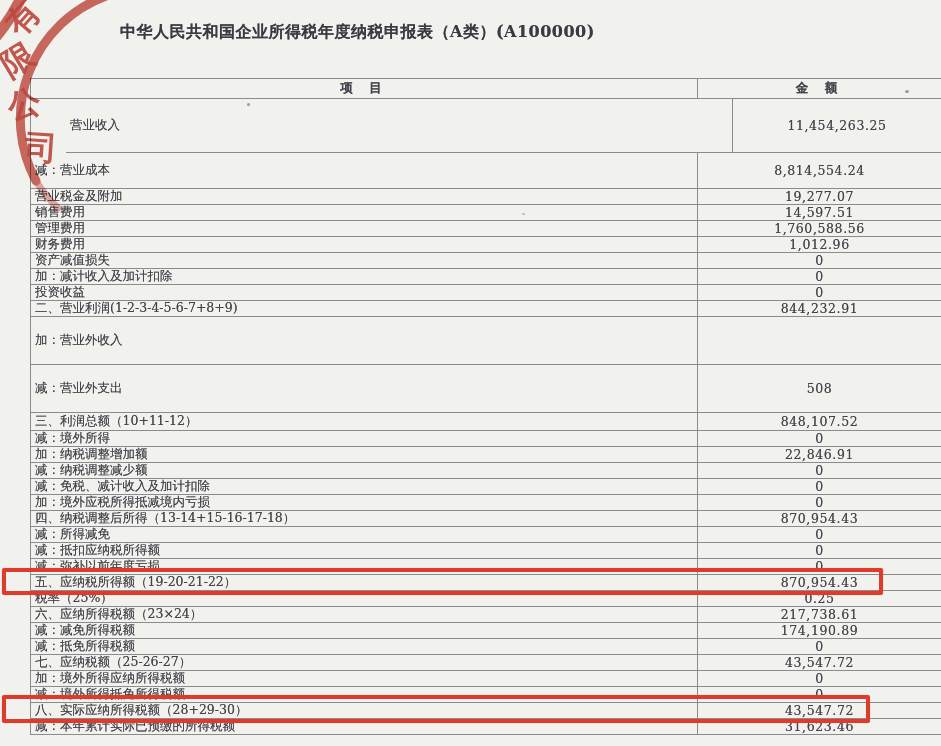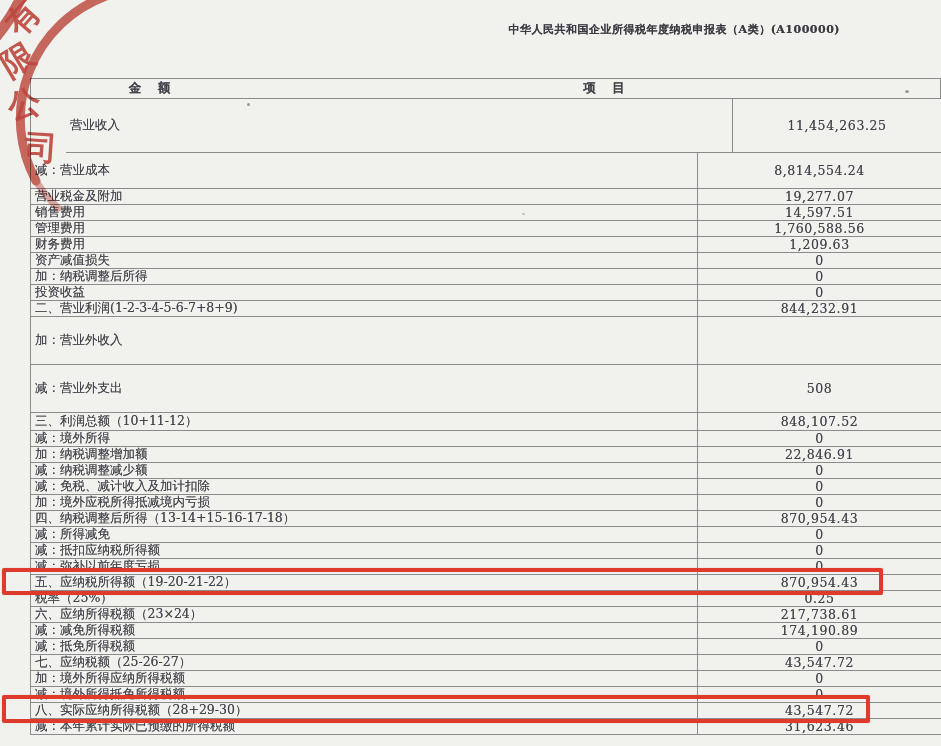--- a/index.html
+++ b/index.html
@@ -3,22 +3,22 @@
 <meta charset="utf-8">
 <style>
   html,body{margin:0;padding:0;}
   body{
     width:941px;height:746px;position:relative;overflow:hidden;
     background:#f1f2ee;
     font-family:"DejaVu Serif","Liberation Serif",serif;
     color:#43434b;
   }
   .title{
-    position:absolute;top:22px;left:120px;width:720px;text-align:right;
-    font-size:11px;font-weight:bold;letter-spacing:0.5px;color:#3a3a42;
+    position:absolute;top:22px;left:120px;width:720px;text-align:left;
+    font-size:16px;font-weight:bold;letter-spacing:0.5px;color:#3a3a42;
     text-shadow:0 0 0.6px rgba(60,60,70,.7);
   }
   .taxtable{
     position:absolute;left:30px;top:78px;right:0;
     border-top:1px solid #8b8b8b;border-left:1px solid #8b8b8b;
   }
   .row{display:flex;border-bottom:1px solid #8b8b8b;box-sizing:border-box;}
   .cell{box-sizing:border-box;display:flex;align-items:center;
     font-size:12.5px;text-shadow:0 0 0.5px rgba(60,60,70,.65);}
   .cell.lbl{width:667px;border-right:1px solid #8b8b8b;padding-left:4px;}
@@ -48,22 +48,22 @@
 <body>
 
 <div class="title">中华人民共和国企业所得税年度纳税申报表（A类）(A100000)</div>
 
 <div class="speck sp1"></div>
 <div class="speck sp2"></div>
 <div class="speck sp3"></div>
 
 <div class="taxtable">
   <div class="row hdr h-hd">
+    <div class="cell lbl">项  目</div>
     <div class="cell amt">金  额</div>
-    <div class="cell lbl">项  目</div>
   </div>
   <div id="rows-host">
   <div class="row h-xl">
     <div class="cell lbl indent">营业收入</div>
     <div class="cell amt">11,454,263.25</div>
   </div>
 
   <div class="row h-lg">
     <div class="cell lbl">减：营业成本</div>
     <div class="cell amt">8,814,554.24</div>
@@ -79,30 +79,30 @@
     <div class="cell amt">14,597.51</div>
   </div>
 
   <div class="row h-sm">
     <div class="cell lbl">管理费用</div>
     <div class="cell amt">1,760,588.56</div>
   </div>
 
   <div class="row h-sm">
     <div class="cell lbl">财务费用</div>
-    <div class="cell amt">1,209.63</div>
+    <div class="cell amt">1,012.96</div>
   </div>
 
   <div class="row h-sm">
     <div class="cell lbl">资产减值损失</div>
     <div class="cell amt">0</div>
   </div>
 
   <div class="row h-sm">
-    <div class="cell lbl">加：纳税调整后所得</div>
+    <div class="cell lbl">加：减计收入及加计扣除</div>
     <div class="cell amt">0</div>
   </div>
 
   <div class="row h-sm">
     <div class="cell lbl">投资收益</div>
     <div class="cell amt">0</div>
   </div>
 
   <div class="row h-sm">
     <div class="cell lbl">二、营业利润(1-2-3-4-5-6-7+8+9)</div>

